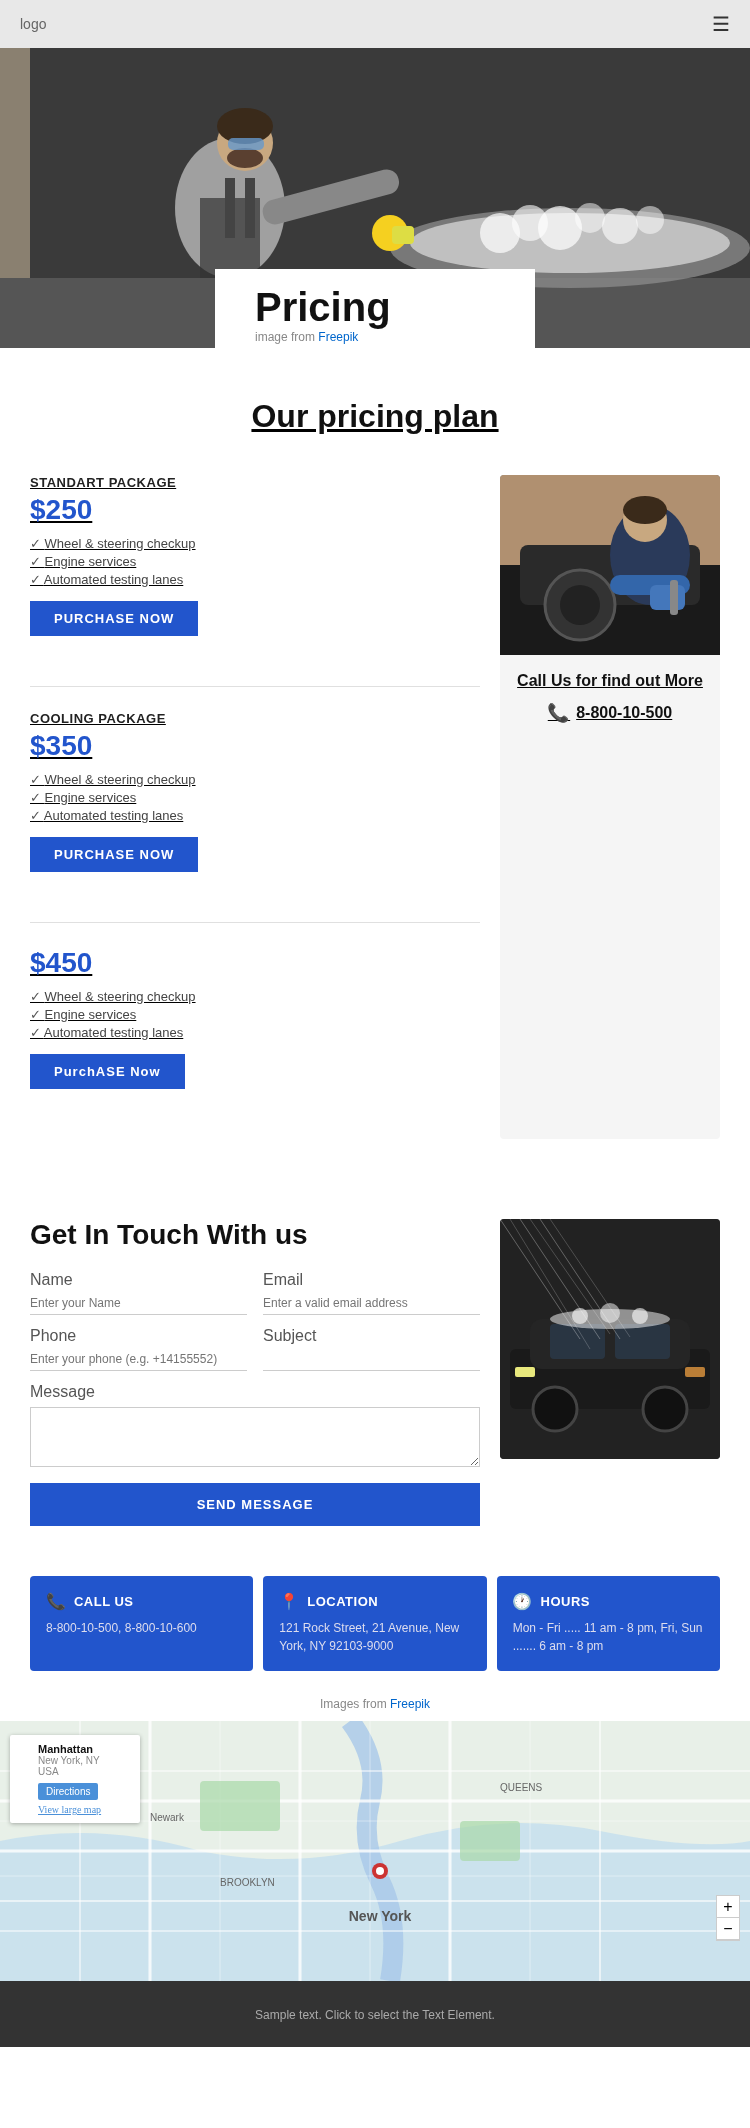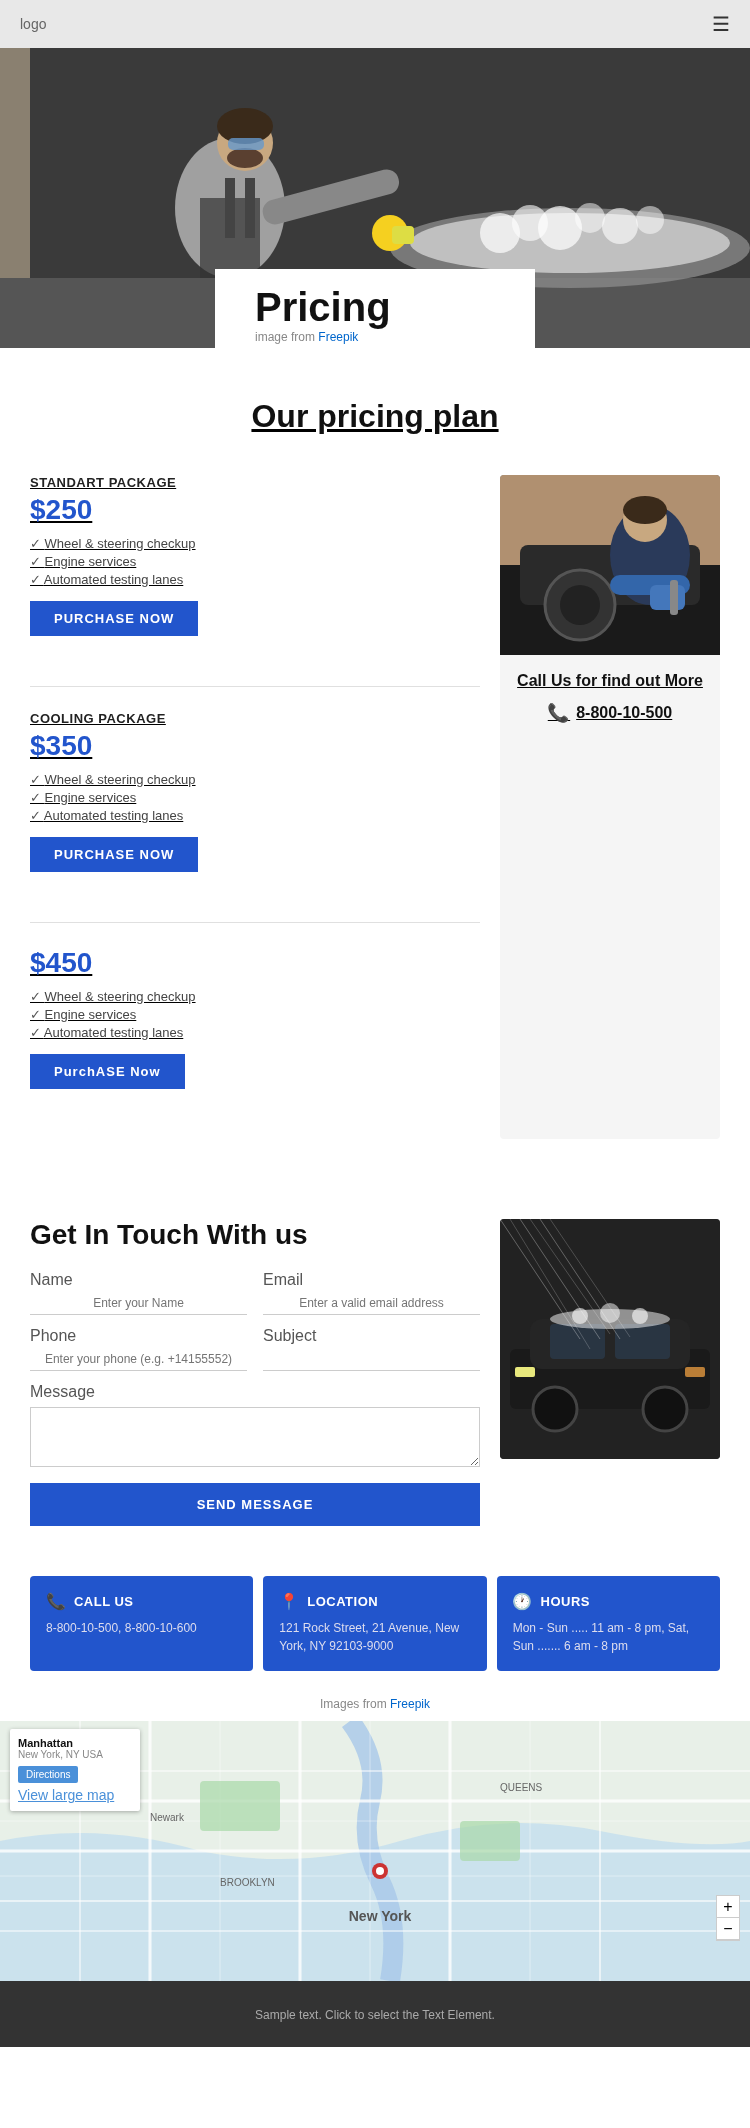--- a/index.html
+++ b/index.html
@@ -179,21 +179,20 @@
       margin-bottom: 3px;
     }
     .form-input {
       border: none;
       border-bottom: 1px solid #ccc;
       padding: 4px 0;
       font-size: 12px;
       color: #be185d;
       outline: none;
       background: transparent;
-      text-align: center;
     }
     .form-textarea {
       border: 1px solid #ccc;
       padding: 8px;
       font-size: 12px;
       color: #aaa;
       outline: none;
       resize: vertical;
       height: 60px;
       width: 100%;
@@ -266,24 +265,24 @@
       overflow: hidden;
     }
     .map-bg {
       width: 100%;
       height: 100%;
       background: linear-gradient(135deg, #c8d8c0 0%, #d0e0d8 50%, #c8d0c0 100%);
       position: relative;
     }
     .map-overlay-box {
       position: absolute;
-      top: 8px;
+      top: 14px;
       left: 10px;
       background: white;
-      padding: 8px 8px;
+      padding: 8px 28px;
       border-radius: 2px;
       box-shadow: 0 1px 4px rgba(0,0,0,0.3);
       width: 130px;
     }
     .map-overlay-city {
       font-size: 11px;
       font-weight: bold;
       color: #111;
     }
     .map-overlay-addr {
@@ -294,25 +293,26 @@
     .map-directions-btn {
       background: #4a90d9;
       color: white;
       border: none;
       font-size: 10px;
       padding: 3px 8px;
       cursor: pointer;
       border-radius: 2px;
     }
     .map-view-large {
-      font-size: 14px;
+      font-size: 10px;
       color: #4a90d9;
       display: block;
       margin-top: 4px;
       cursor: pointer;
+      font-family: Liberation Serif, serif;
     }
     .map-zoom-controls {
       position: absolute;
       bottom: 40px;
       right: 10px;
       display: flex;
       flex-direction: column;
       background: white;
       border: 1px solid #ccc;
     }
@@ -564,21 +564,21 @@
       <span class="info-card-icon">📍</span>
       <span class="info-card-title">LOCATION</span>
     </div>
     <div class="info-card-content">121 Rock Street, 21 Avenue, New York, NY 92103-9000</div>
   </div>
   <div class="info-card">
     <div class="info-card-header">
       <span class="info-card-icon">🕐</span>
       <span class="info-card-title">HOURS</span>
     </div>
-    <div class="info-card-content">Mon - Sun ..... 11 am - 8 pm, Sat, Sun ....... 6 am - 8 pm</div>
+    <div class="info-card-content">Mon - Fri ..... 11 am - 8 pm, Fri, Sun ....... 6 am - 8 pm</div>
   </div>
 </div>
 
 <div class="freepik-note">
   <span>Images from </span><a href="#">Freepik</a>
 </div>
 
 <div class="map-section">
   <div class="map-bg">
     <svg width="750" height="260" style="position:absolute;top:0;left:0;">

